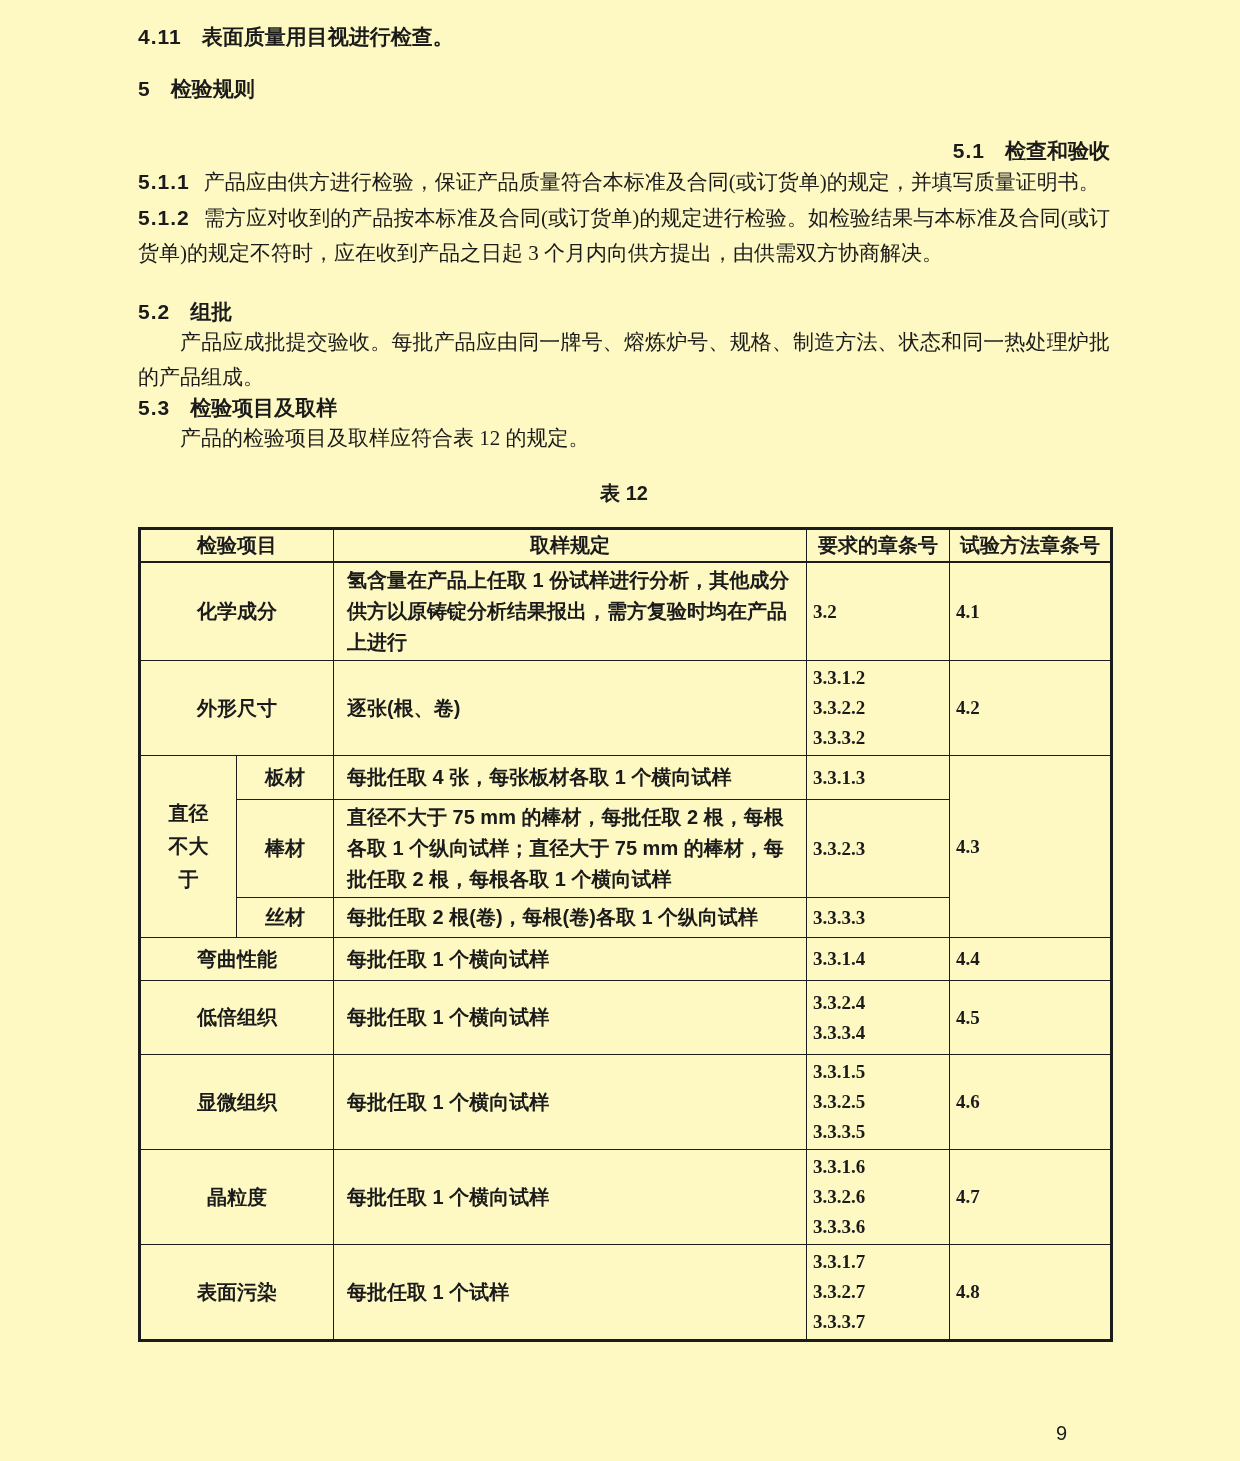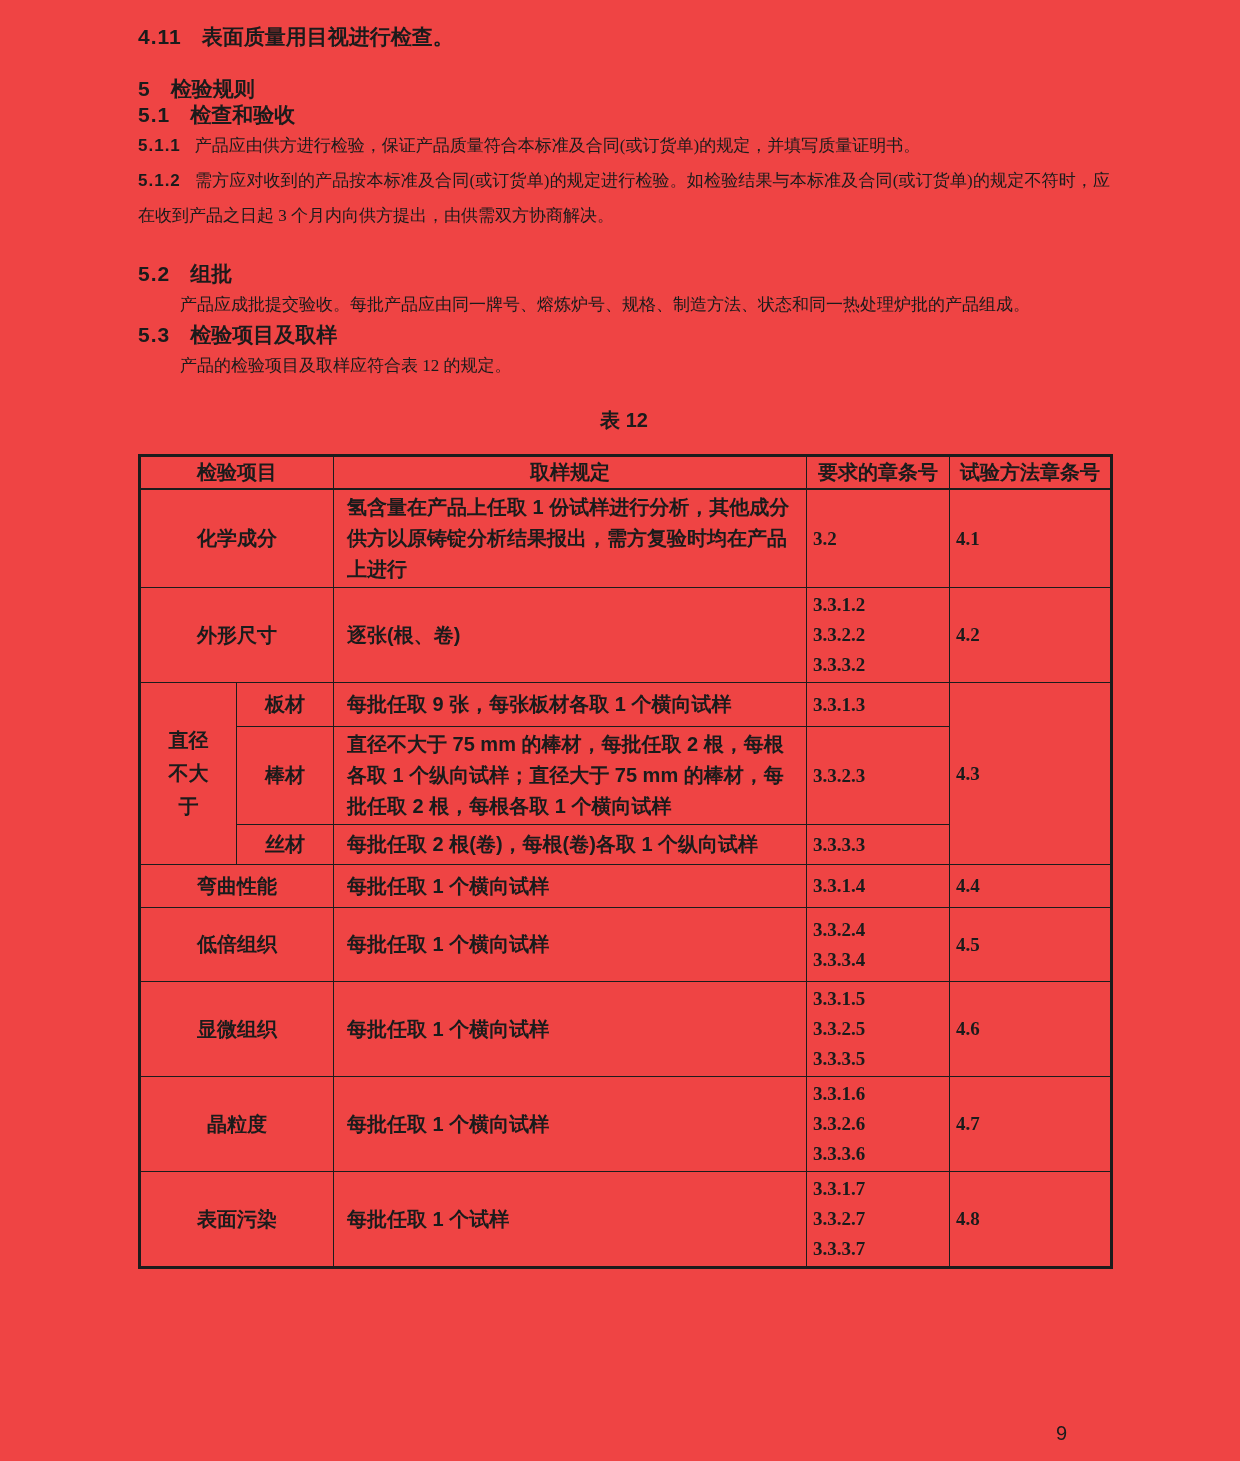--- a/index.html
+++ b/index.html
@@ -5,45 +5,45 @@
   html,body{margin:0;padding:0;}
   body{
     background:#ffffff;
     font-family:"Liberation Serif", serif;
     color:#1b1b1b;
   }
   .page{
     position:relative;
     width:1240px;
     height:1461px;
-    background:#ef4444;
+    background:#fef9c3;
     overflow:hidden;
   }
   .content{
     position:absolute;
     left:138px;
     top:24px;
     width:972px;
   }
   .heading{
     font-family:"Liberation Sans", sans-serif;
     font-weight:700;
     font-size:21px;
     line-height:26px;
     margin:0;
     text-align:left;
   }
   .heading .cnum{margin-right:20px;letter-spacing:1px;}
   .h5{margin-top:26px;}
-  .h51{}
+  .h51{margin-top:36px;text-align:right;}
   .h52{margin-top:28px;}
   .h53{}
   p.body{
     margin:0;
-    font-size:17px;
+    font-size:21px;
     line-height:35px;
     text-align:justify;
     font-weight:500;
   }
   p.body .cnum{
     font-family:"Liberation Sans", sans-serif;
     font-weight:700;
     margin-right:14px;
     letter-spacing:1px;
   }
@@ -151,21 +151,21 @@
           <td colspan="2" class="item">外形尺寸</td>
           <td class="samp">逐张(根、卷)</td>
           <td class="req">3.3.1.2
 3.3.2.2
 3.3.3.2</td>
           <td class="meth">4.2</td>
         </tr>
         <tr style="height:44px">
           <td rowspan="3" class="item"><span class="narrow">直径不大于</span></td>
           <td class="item">板材</td>
-          <td class="samp">每批任取 9 张，每张板材各取 1 个横向试样</td>
+          <td class="samp">每批任取 4 张，每张板材各取 1 个横向试样</td>
           <td class="req">3.3.1.3</td>
           <td rowspan="3" class="meth">4.3</td>
         </tr>
         <tr style="height:92px">
           <td class="item">棒材</td>
           <td class="samp">直径不大于 75 mm 的棒材，每批任取 2 根，每根各取 1 个纵向试样；直径大于 75 mm 的棒材，每批任取 2 根，每根各取 1 个横向试样</td>
           <td class="req">3.3.2.3</td>
         </tr>
         <tr style="height:40px">
           <td class="item">丝材</td>

